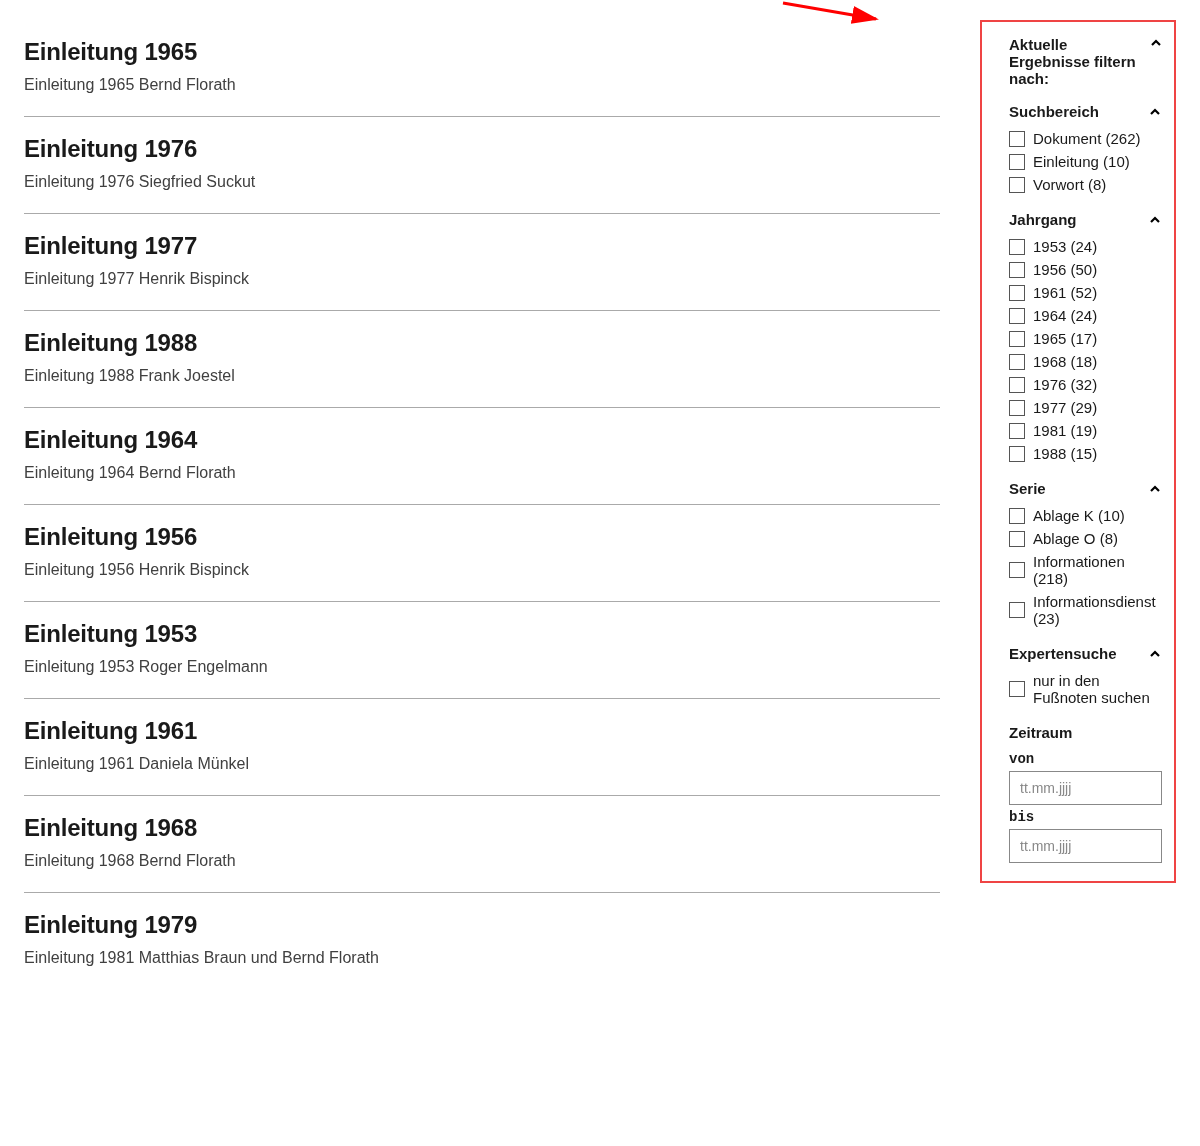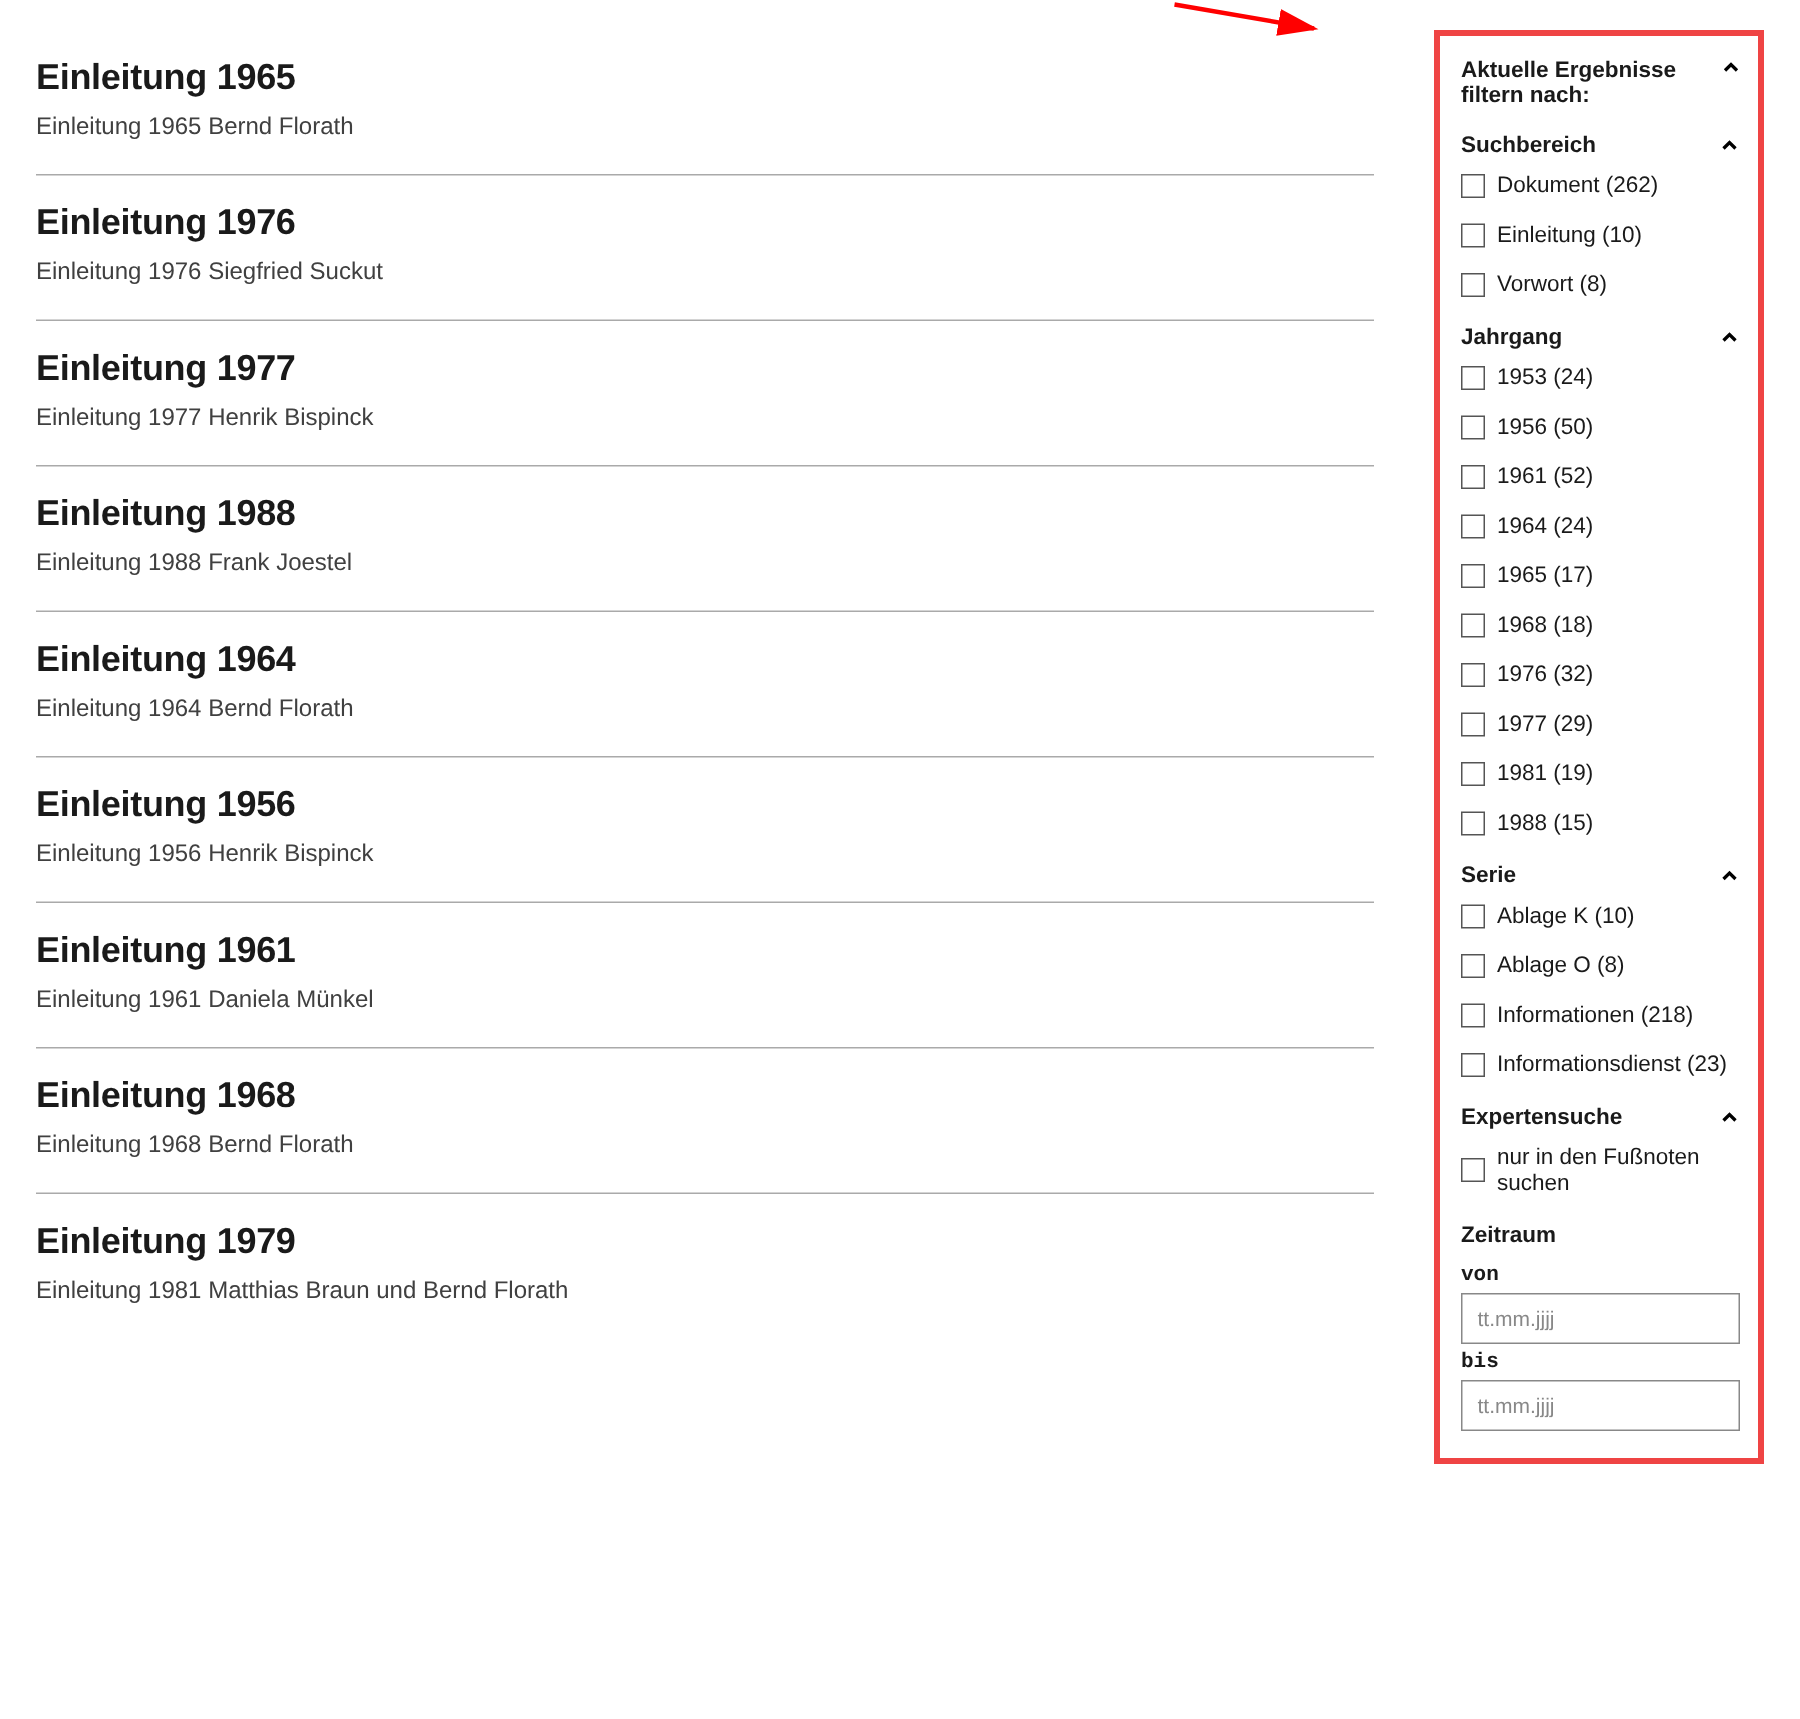--- a/index.html
+++ b/index.html
@@ -17,23 +17,23 @@
     .result-item + .result-item { border-top: 1px solid #aaa; }
     .result-title {
       font-size: 24px;
       font-weight: 700;
       letter-spacing: -0.2px;
       margin-bottom: 10px;
     }
     .result-desc { font-size: 16px; color: #404040; }
 
     .filter-panel {
-      border: 4px solid #ef4444;
-      width: 220px;
-      padding: 14px 12px 18px 14px;
+      border: 2px solid #ef4444;
+      width: 196px;
+      padding: 14px 12px 18px 27px;
       position: relative;
       flex-shrink: 0;
     }
     .panel-head {
       display: flex;
       justify-content: space-between;
       align-items: flex-start;
       font-size: 15px;
       font-weight: 700;
       margin-bottom: 16px;
@@ -50,21 +50,21 @@
       margin-bottom: 10px;
       cursor: pointer;
       user-select: none;
     }
     .chev {
       width: 14px; height: 14px;
       display: inline-flex; align-items: center; justify-content: center;
     }
     .chev svg { stroke: #000; stroke-width: 2.2; fill: none; }
 
-    .opt-list { display: flex; flex-direction: column; gap: 16px; }
+    .opt-list { display: flex; flex-direction: column; gap: 6px; }
     .opt-row {
       display: flex;
       align-items: center;
       gap: 8px;
       cursor: pointer;
       font-size: 15px;
     }
     .cb {
       width: 16px; height: 16px;
       border: 1.5px solid #555;
@@ -128,20 +128,24 @@
       </div>
       <div class="result-item">
         <h2 class="result-title">Einleitung 1964</h2>
         <div class="result-desc">Einleitung 1964 Bernd Florath</div>
       </div>
       <div class="result-item">
         <h2 class="result-title">Einleitung 1956</h2>
         <div class="result-desc">Einleitung 1956 Henrik Bispinck</div>
       </div>
       <div class="result-item">
+        <h2 class="result-title">Einleitung 1953</h2>
+        <div class="result-desc">Einleitung 1953 Roger Engelmann</div>
+      </div>
+      <div class="result-item">
         <h2 class="result-title">Einleitung 1961</h2>
         <div class="result-desc">Einleitung 1961 Daniela Münkel</div>
       </div>
       <div class="result-item">
         <h2 class="result-title">Einleitung 1968</h2>
         <div class="result-desc">Einleitung 1968 Bernd Florath</div>
       </div>
       <div class="result-item">
         <h2 class="result-title">Einleitung 1979</h2>
         <div class="result-desc">Einleitung 1981 Matthias Braun und Bernd Florath</div>

